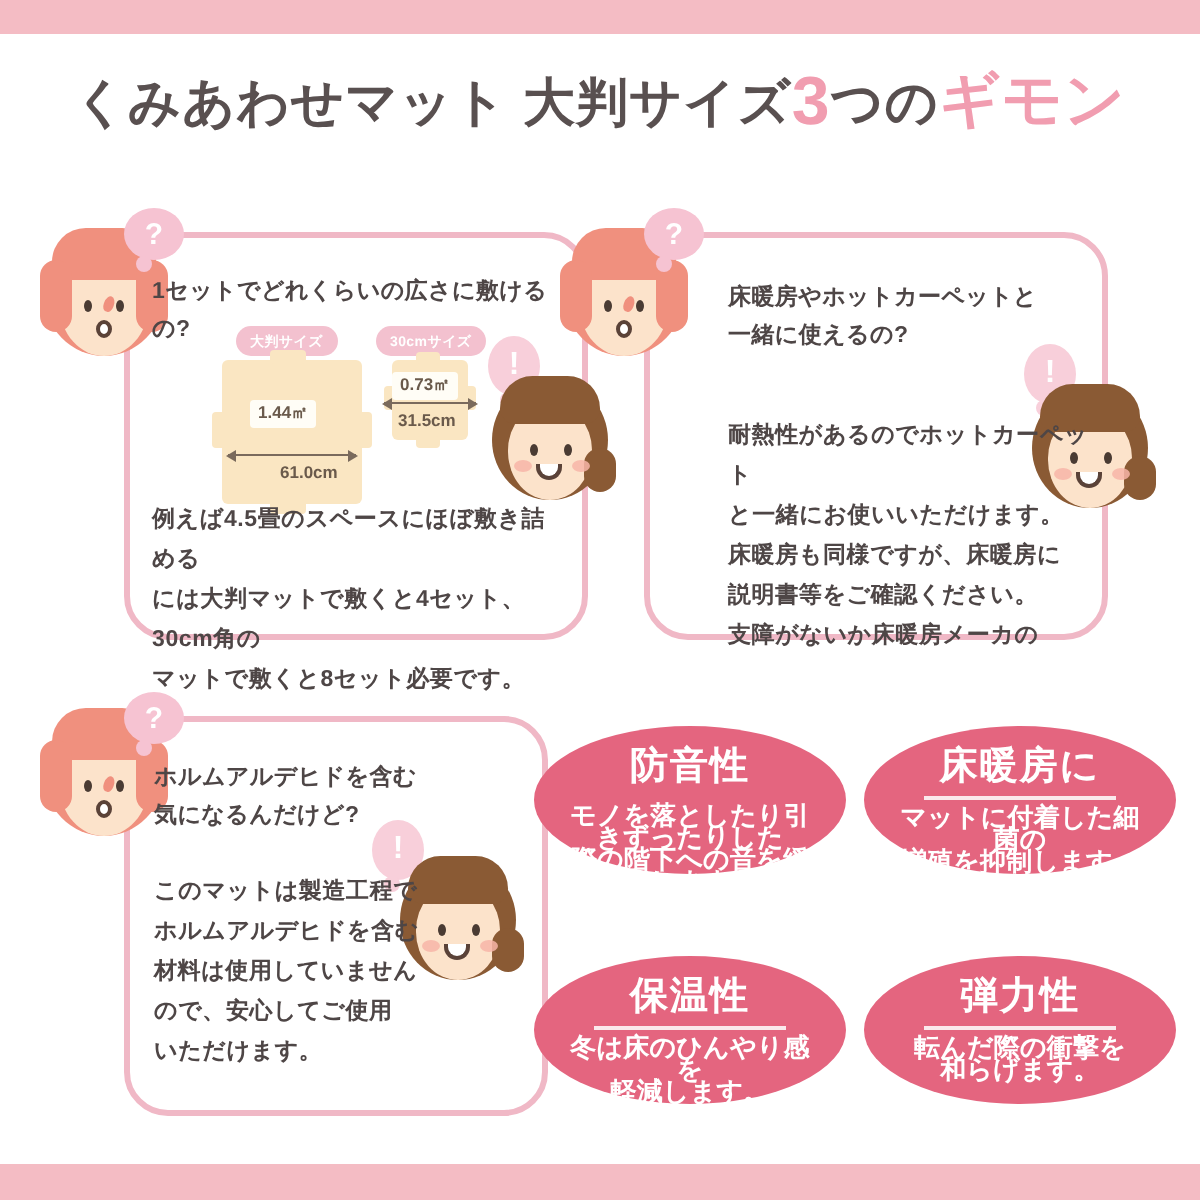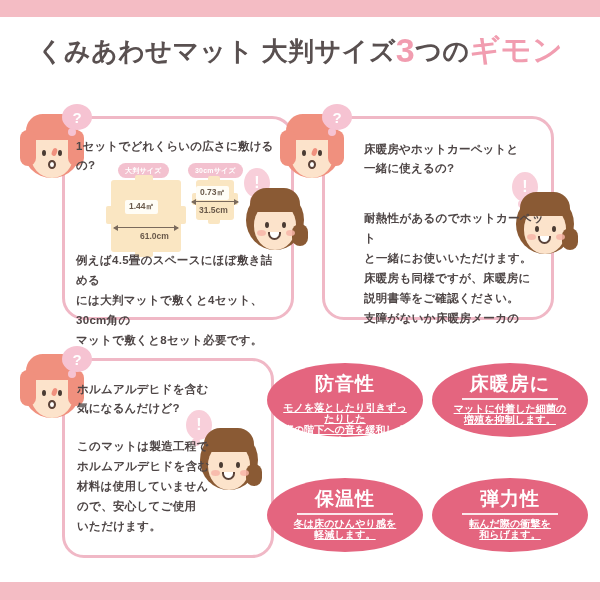--- a/index.html
+++ b/index.html
@@ -139,22 +139,22 @@
   }
   .oval-title {
     font-size: 19px; font-weight: bold; letter-spacing: 1px;
     line-height: 22px;
   }
   .oval-rule {
     width: 96px; height: 1.5px; background: rgba(255,255,255,.85);
     margin: 3px 0 3.5px;
   }
   .oval-desc {
-    font-size: 10px; line-height: 11px; font-weight: bold;
-    letter-spacing: .1px; padding: 0 16px; text-decoration: underline;
+    font-size: 13px; line-height: 11px; font-weight: bold;
+    letter-spacing: .1px; padding: 0 16px;
   }
 </style>
 </head>
 <body>
 
 <div id="page">
 
   <div class="edge-band edge-top"></div>
   <div class="edge-band edge-bottom"></div>
 

